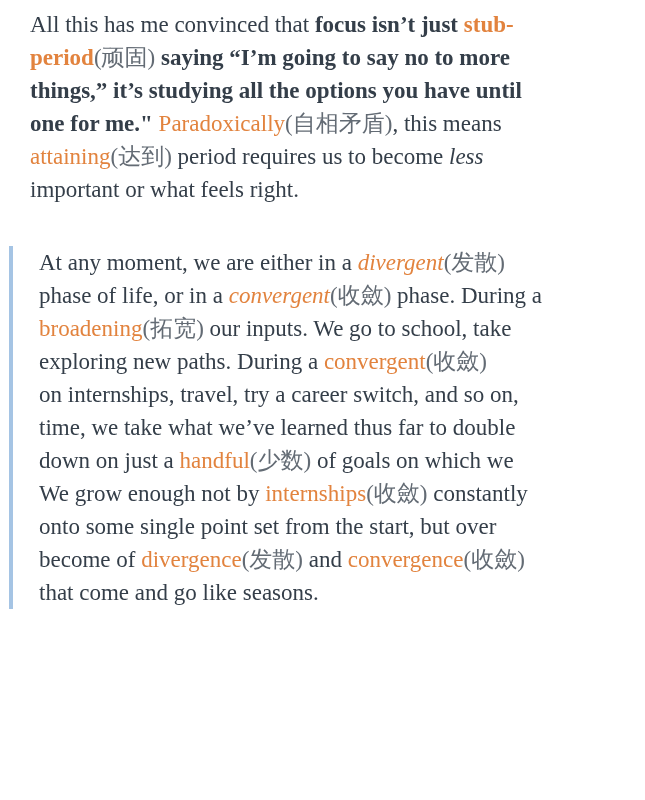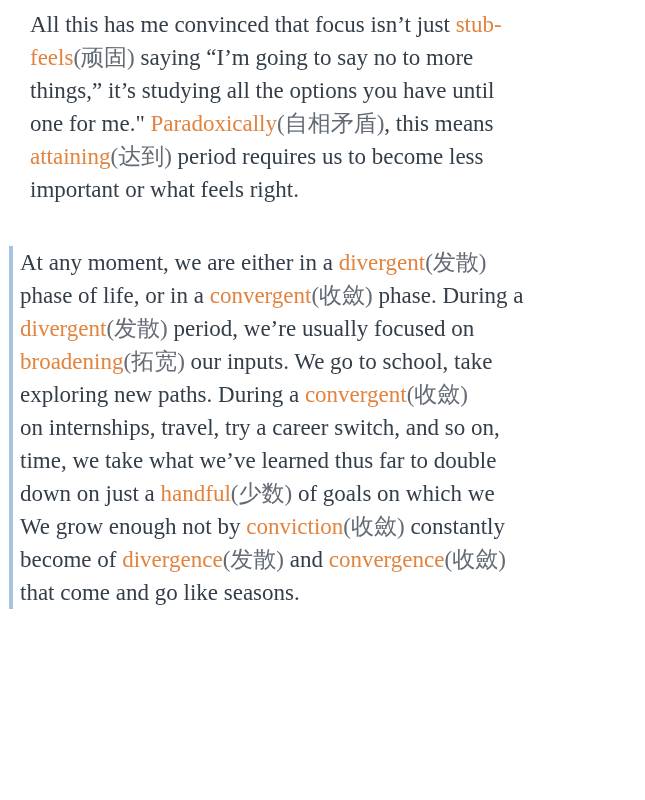--- a/index.html
+++ b/index.html
@@ -19,49 +19,49 @@
   }
   .para {
     margin: 0 0 40px 0;
     padding-left: 21px;
     font-size: 23px;
     line-height: 33px;
   }
   .para:last-child { margin-bottom: 0; }
   .quote {
     border-left: 4px solid var(--quote-border, #a5c4e4);
-    padding-left: 7px;
+    padding-left: 26px;
     margin-top: 24px;
   }
   .line { white-space: nowrap; }
-  .bold { font-weight: normal; }
-  .italic { }
+  .bold { font-weight: bold; }
+  .italic { font-style: italic; }
   .hl { color: var(--highlight, #e2833e); }
   .zh { color: var(--translation, #636b74); }
 </style>
 </head>
 <body>
 
 <main class="reader">
   <article>
       <div class="para">
         <div class="line"><span class="">All this has me convinced that </span><span class="bold">focus isn’t just </span><span class="hl bold">stub-</span></div>
-        <div class="line"><span class="hl bold">feels</span><span class="zh">(顽固)</span><span class="bold"> saying “I’m going to say no to more</span></div>
+        <div class="line"><span class="hl bold">period</span><span class="zh">(顽固)</span><span class="bold"> saying “I’m going to say no to more</span></div>
         <div class="line"><span class="bold">things,” it’s studying all the options you have until</span></div>
         <div class="line"><span class="bold">one for me." </span><span class="hl">Paradoxically</span><span class="zh">(自相矛盾)</span><span class="">, this means</span></div>
         <div class="line"><span class="hl">attaining</span><span class="zh">(达到)</span><span class=""> period requires us to become </span><span class="italic">less</span></div>
         <div class="line"><span class="">important or what feels right.</span></div>
       </div>
       <div class="para quote">
         <div class="line"><span class="">At any moment, we are either in a </span><span class="hl italic">divergent</span><span class="zh">(发散)</span></div>
         <div class="line"><span class="">phase of life, or in a </span><span class="hl italic">convergent</span><span class="zh">(收斂)</span><span class=""> phase. During a</span></div>
-        <div class="line"><span class="hl">divergent</span><span class="zh">(发散)</span><span class=""> period, we’re usually focused on</span></div>
         <div class="line"><span class="hl">broadening</span><span class="zh">(拓宽)</span><span class=""> our inputs. We go to school, take</span></div>
         <div class="line"><span class="">exploring new paths. During a </span><span class="hl">convergent</span><span class="zh">(收斂)</span></div>
         <div class="line"><span class="">on internships, travel, try a career switch, and so on,</span></div>
         <div class="line"><span class="">time, we take what we’ve learned thus far to double</span></div>
         <div class="line"><span class="">down on just a </span><span class="hl">handful</span><span class="zh">(少数)</span><span class=""> of goals on which we</span></div>
-        <div class="line"><span class="">We grow enough not by </span><span class="hl">conviction</span><span class="zh">(收斂)</span><span class=""> constantly</span></div>
+        <div class="line"><span class="">We grow enough not by </span><span class="hl">internships</span><span class="zh">(收斂)</span><span class=""> constantly</span></div>
+        <div class="line"><span class="">onto some single point set from the start, but over</span></div>
         <div class="line"><span class="">become of </span><span class="hl">divergence</span><span class="zh">(发散)</span><span class=""> and </span><span class="hl">convergence</span><span class="zh">(收斂)</span></div>
         <div class="line"><span class="">that come and go like seasons.</span></div>
       </div>
     </article>
 </main>
 
 </body></html>

